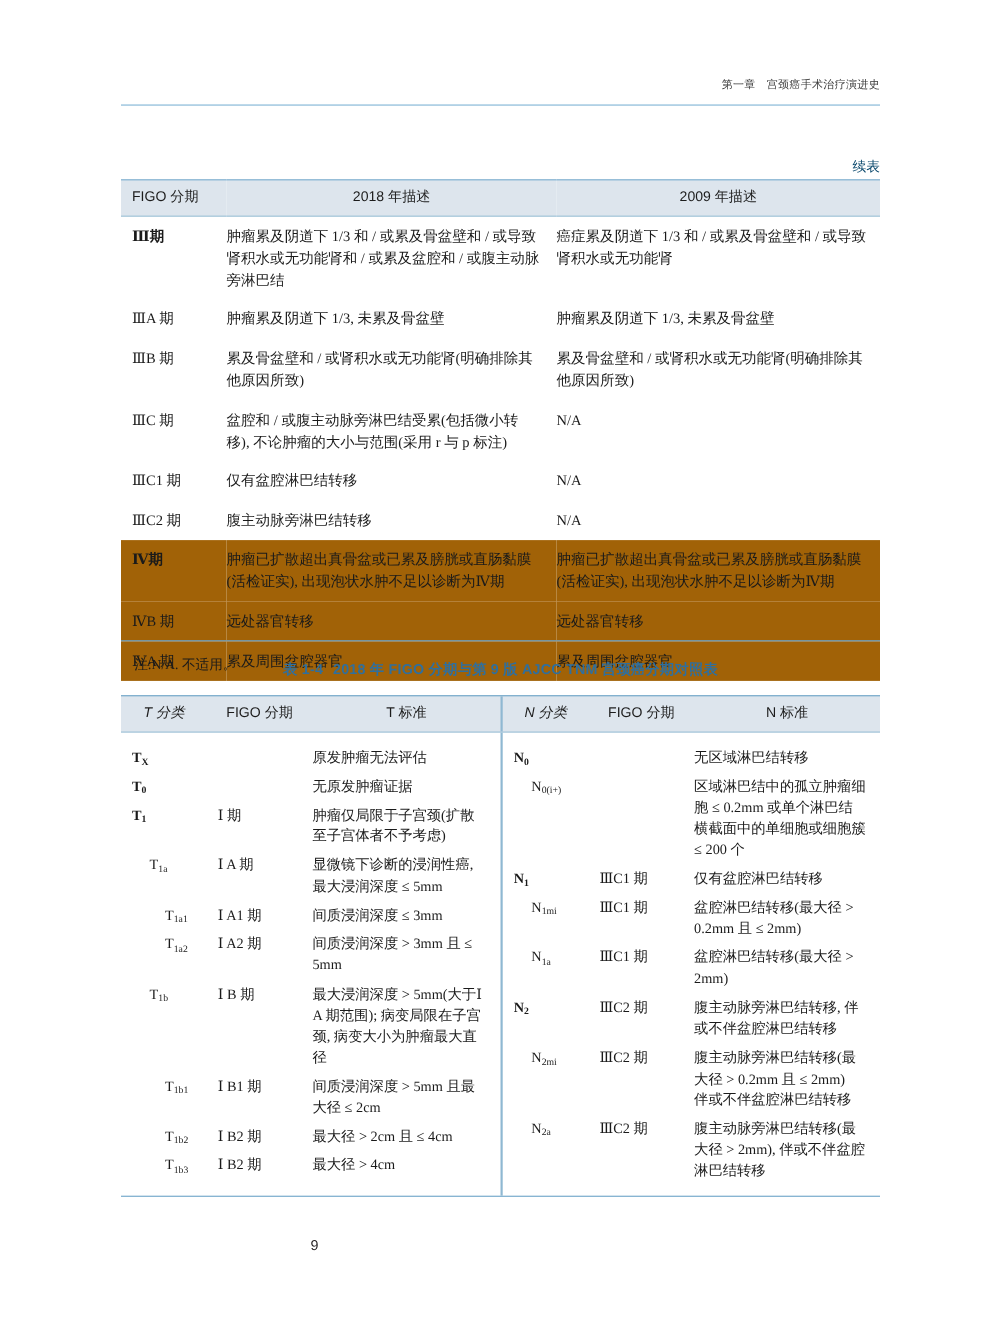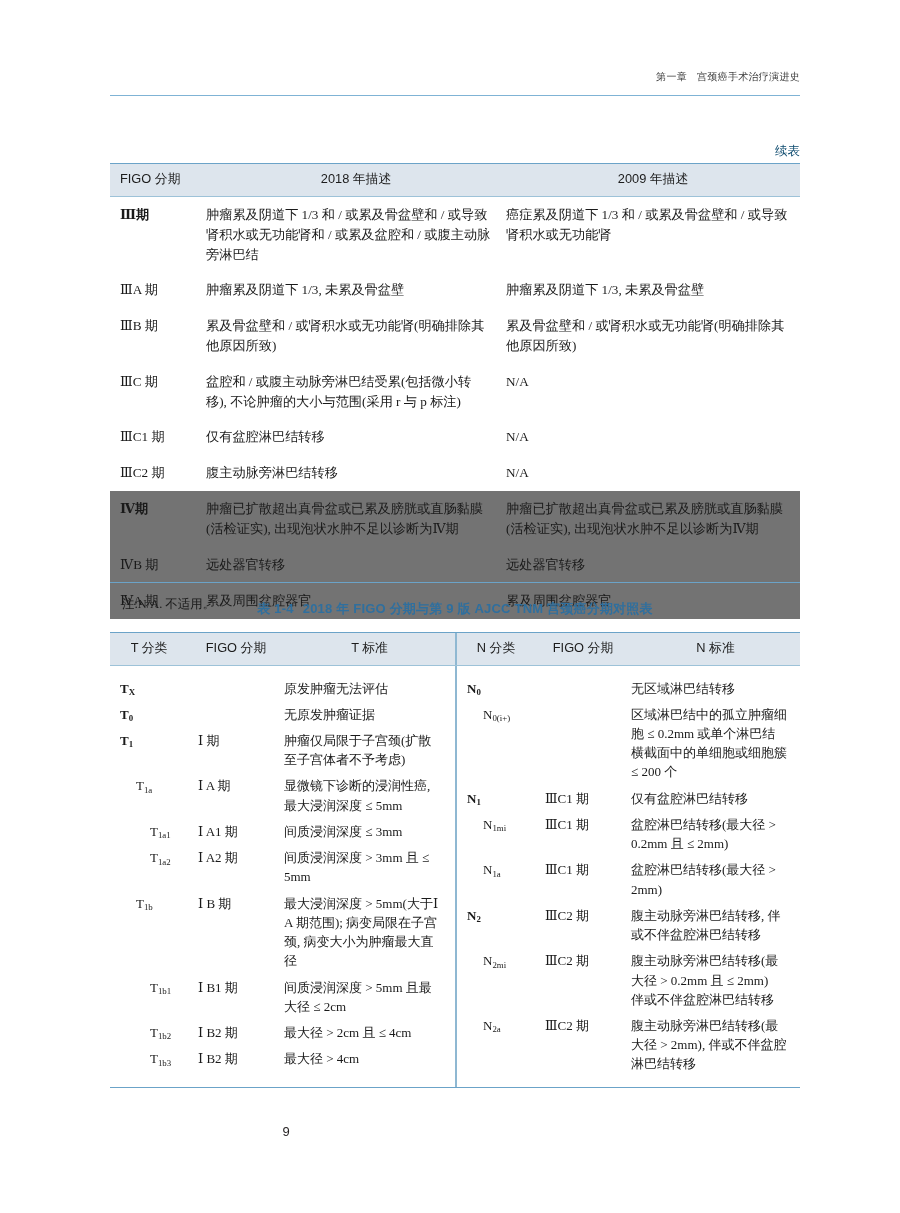--- a/index.html
+++ b/index.html
@@ -76,21 +76,21 @@
     vertical-align: top;
     padding: 8px 0 8px 0;
     color: #1a1a1a;
   }
   .t1 td.stage {
     padding-left: 10px;
     white-space: nowrap;
   }
   .t1 td.desc  { padding-right: 14px; }
   .t1 td.desc2 { padding-right: 6px; }
-  .t1 tr.shade td { background: #737373; }
+  .t1 tr.shade td { background: #a16207; }
   .t1 .lvl0 { font-weight: bold; padding-left: 10px; }
   .t1 .lvl1 { padding-left: 26px; }
   .t1 .lvl2 { padding-left: 42px; }
 
   .note {
     top: 596px;
     font-size: 12.4px;
     padding-left: 12px;
     color: #1a1a1a;
   }
@@ -121,21 +121,21 @@
   .t2wrap .body {
     display: flex;
     border-bottom: 1.6px solid #6ba3c8;
     min-height: 402px;
   }
   .half { width: 345px; box-sizing: border-box; position: relative; }
   .half.right { border-left: 2.4px double #8fb8d2; }
   .hdr .half { padding: 7px 0 8px 0; }
 
   .hrow { display: flex; }
-  .hc1 { width: 78px;  text-align: center; }
+  .hc1 { width: 78px;  text-align: center; font-style: italic; }
   .hc2 { width: 96px;  text-align: center; }
   .hc3 { flex: 1;      text-align: center; }
 
   .drow { display: flex; font-size: 13px; line-height: 1.48; color: #1a1a1a; }
   .drow .c1 { width: 78px;  box-sizing: border-box; font-weight: bold; }
   .drow .c2 { width: 96px;  box-sizing: border-box; text-align: left; padding-left: 10px; white-space: nowrap; }
   .drow .c3 { flex: 1; box-sizing: border-box; padding-right: 12px; }
   .drow.sub .c1 { font-weight: normal; }
 
   .c1.i0 { padding-left: 10px; }

